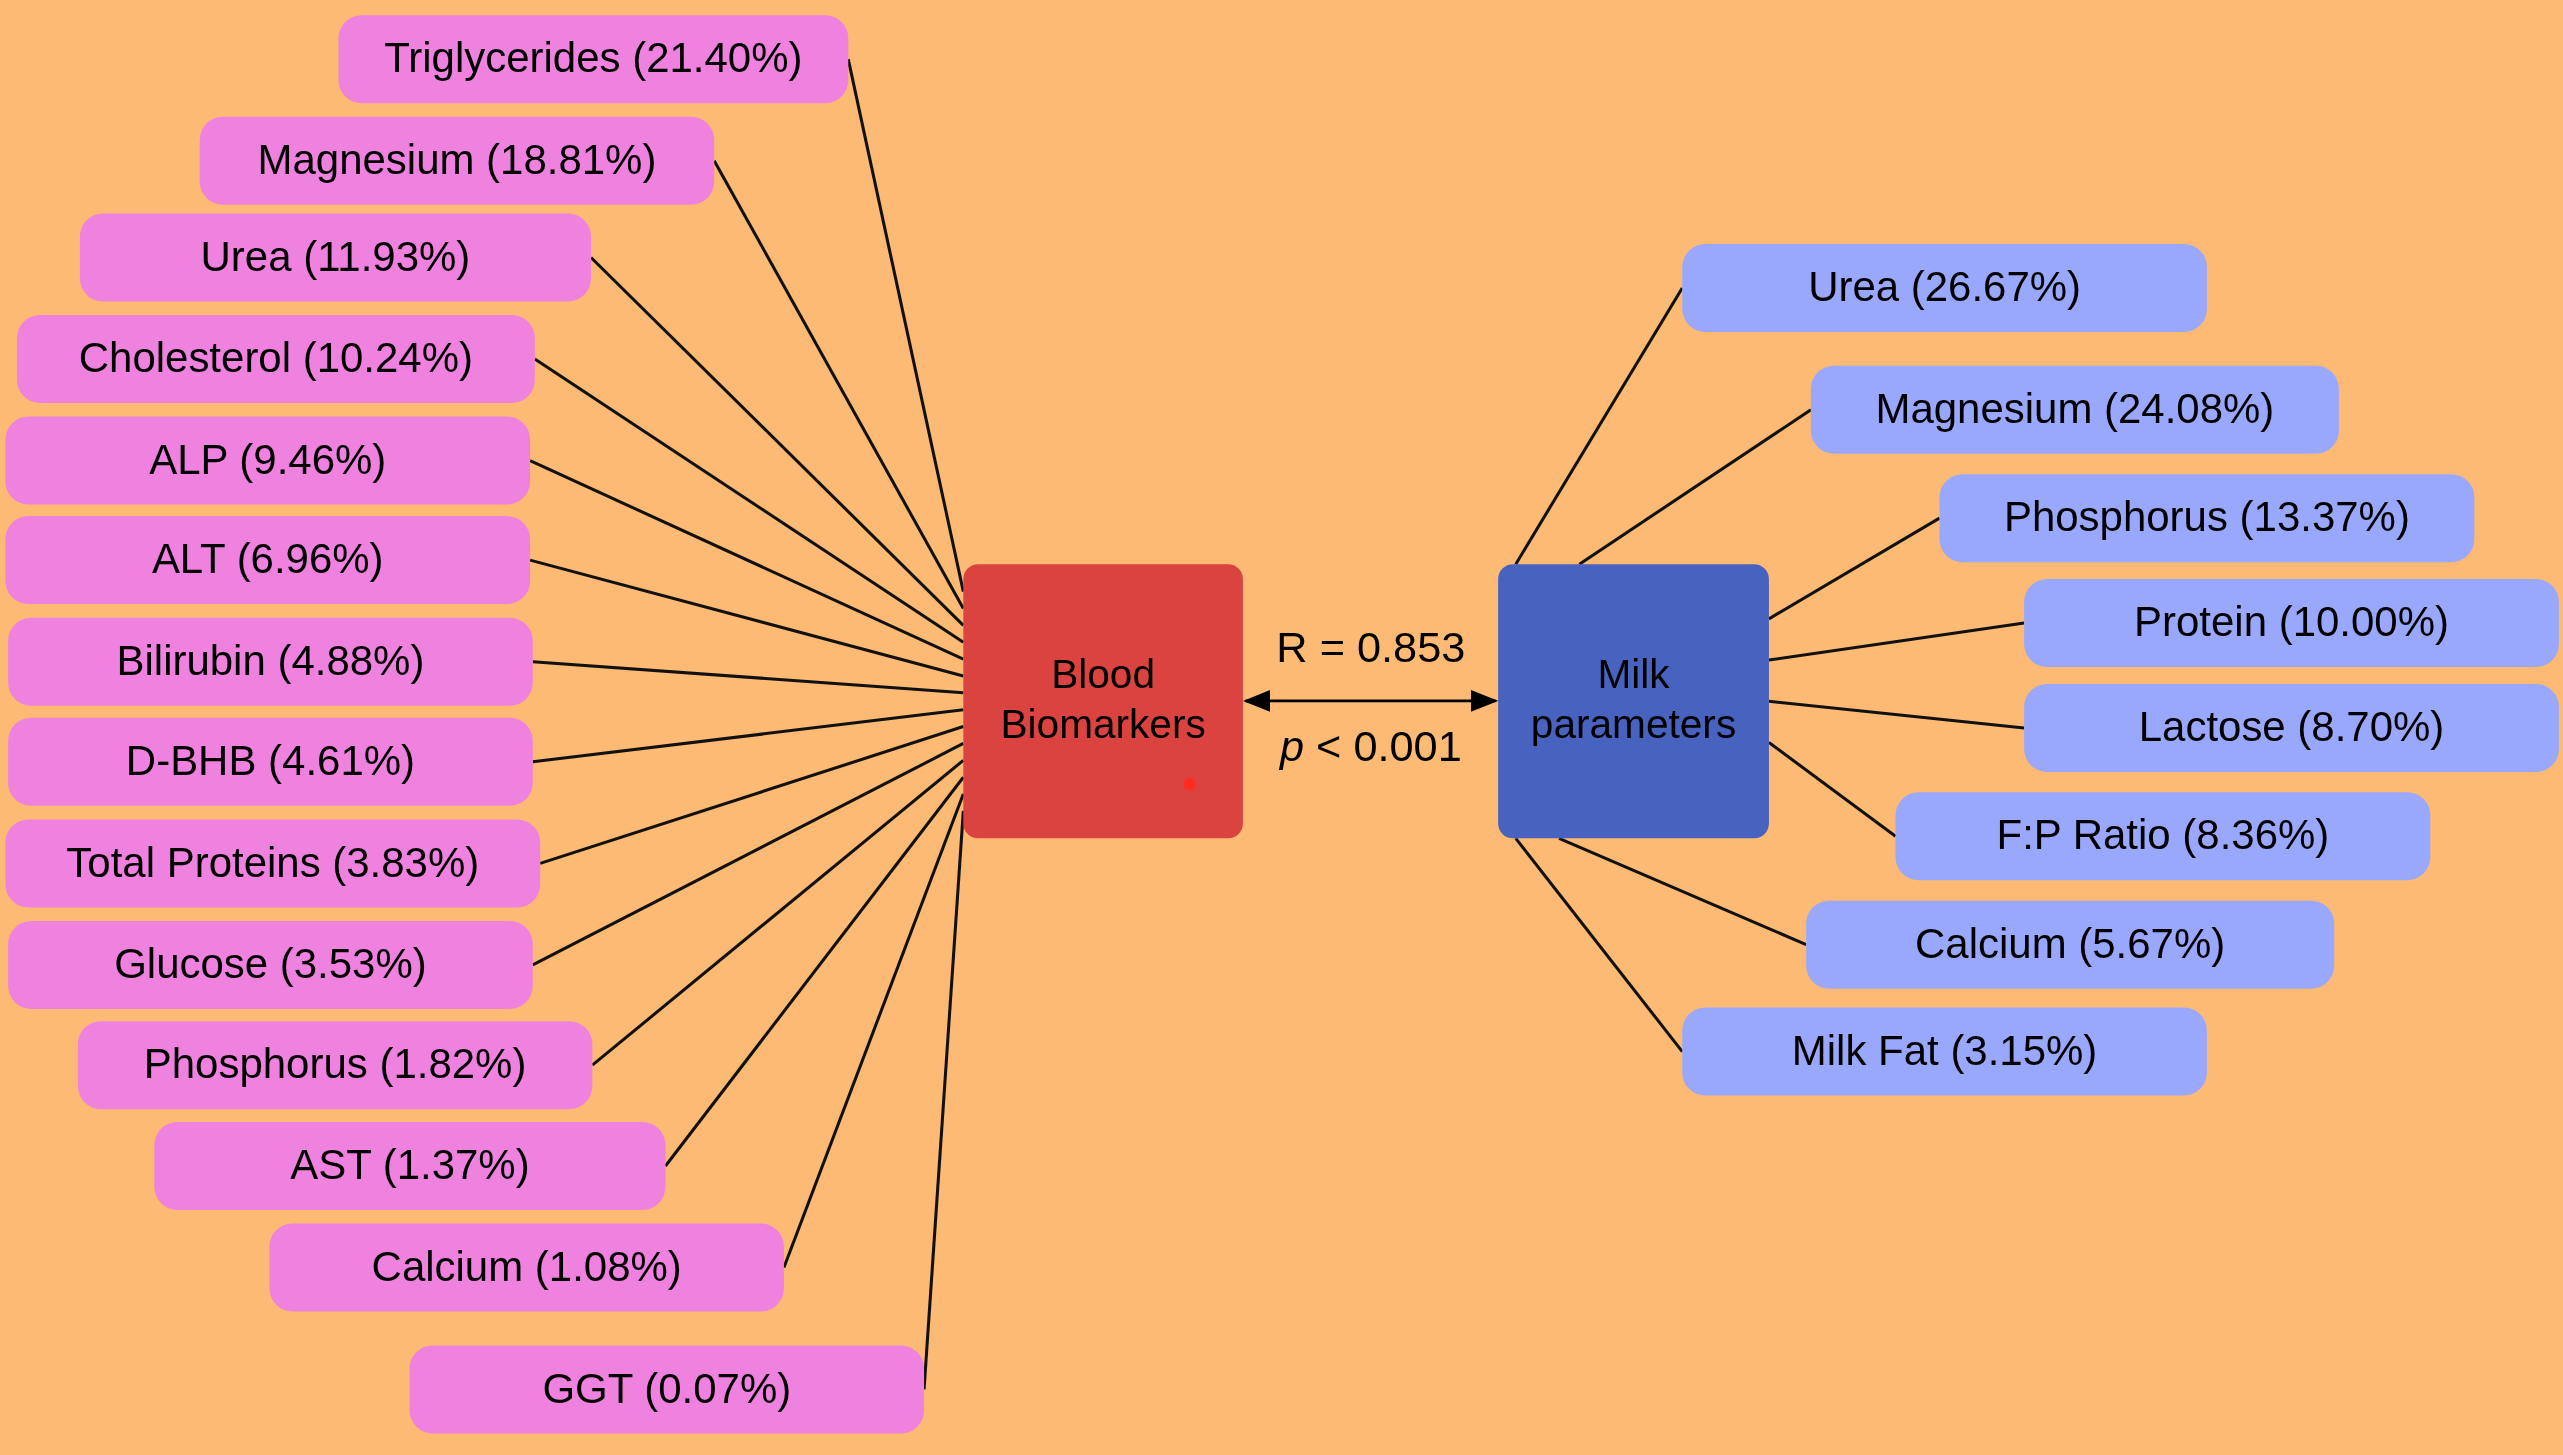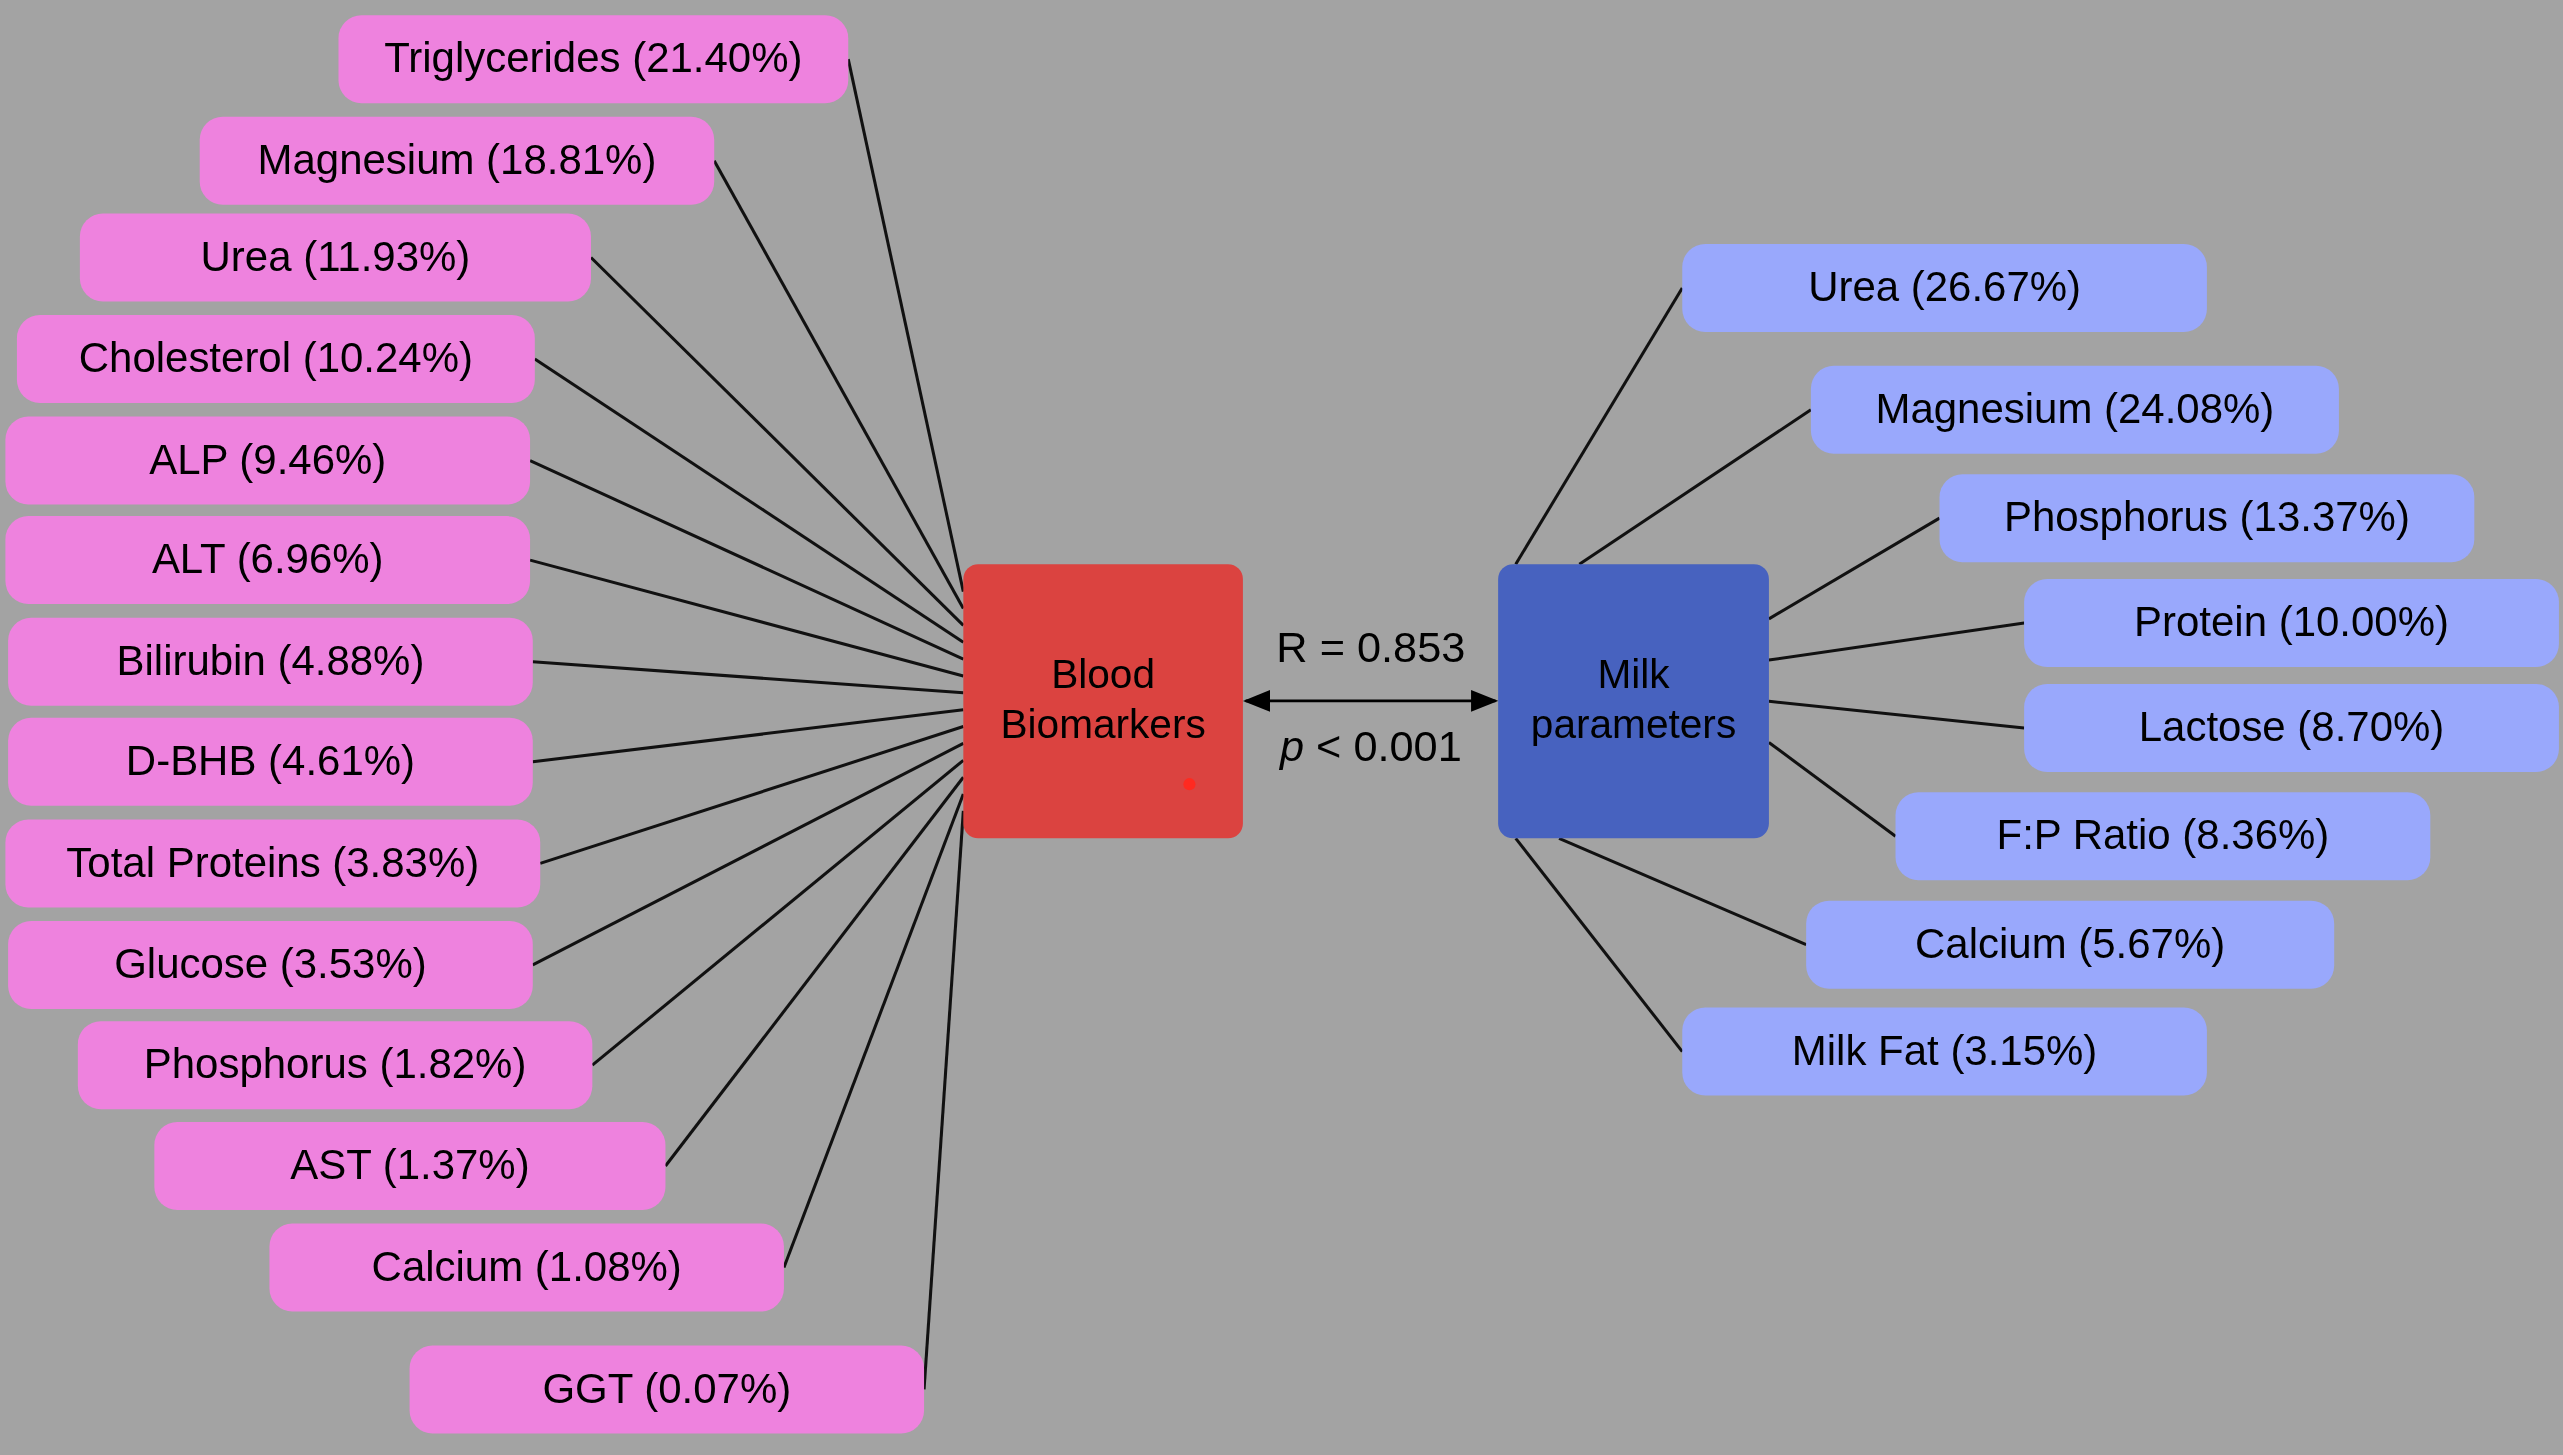--- a/index.html
+++ b/index.html
@@ -1,17 +1,17 @@
 <!DOCTYPE html>
 <html style="font-size:10.8px"><head>
 <meta charset="utf-8">
 <style>
   html,body{margin:0;padding:0;background:#ffffff;}
   body{width:2563px;height:1456px;overflow:hidden;font-family:"Liberation Sans",sans-serif;}
-  #stage{position:relative;width:2563px;height:1456px;background:#a3a3a3;}
+  #stage{position:relative;width:2563px;height:1456px;background:#fdba74;}
   svg#diagram{position:absolute;inset:0;width:2563px;height:1456px;display:block;}
   .node-label{font-family:"Liberation Sans",sans-serif;font-size:62px;fill:#000;dominant-baseline:middle;}
   .hub-label{font-family:"Liberation Sans",sans-serif;font-size:60px;fill:#000;text-anchor:middle;dominant-baseline:middle;}
   .stat-label{font-family:"Liberation Sans",sans-serif;font-size:64px;fill:#000;text-anchor:middle;dominant-baseline:middle;}
   .stat-label .ital{font-style:italic;}
   .edge{stroke:#000;stroke-width:4;fill:none;}
   .connector{stroke:#111;stroke-width:4.5;fill:none;}
 </style>
 </head>
 <body>

